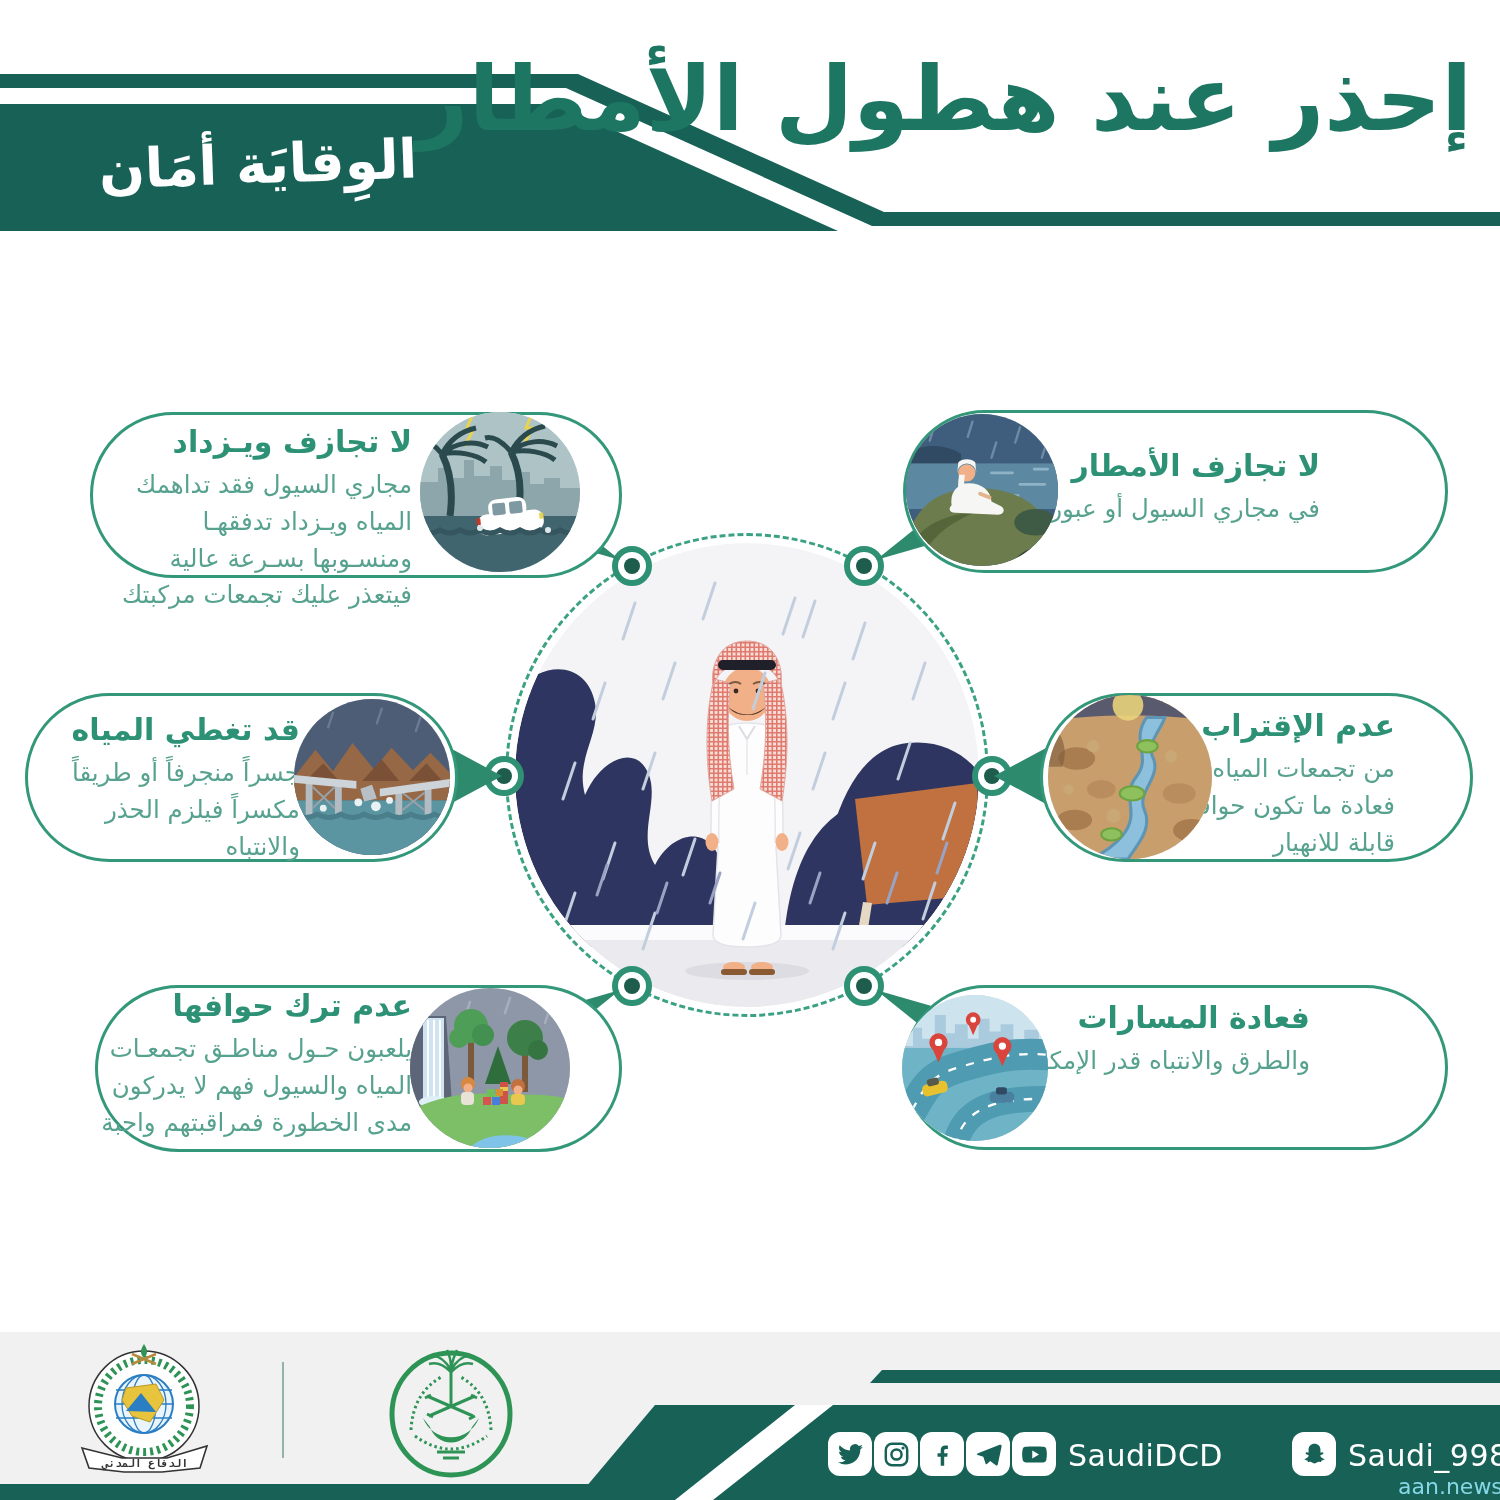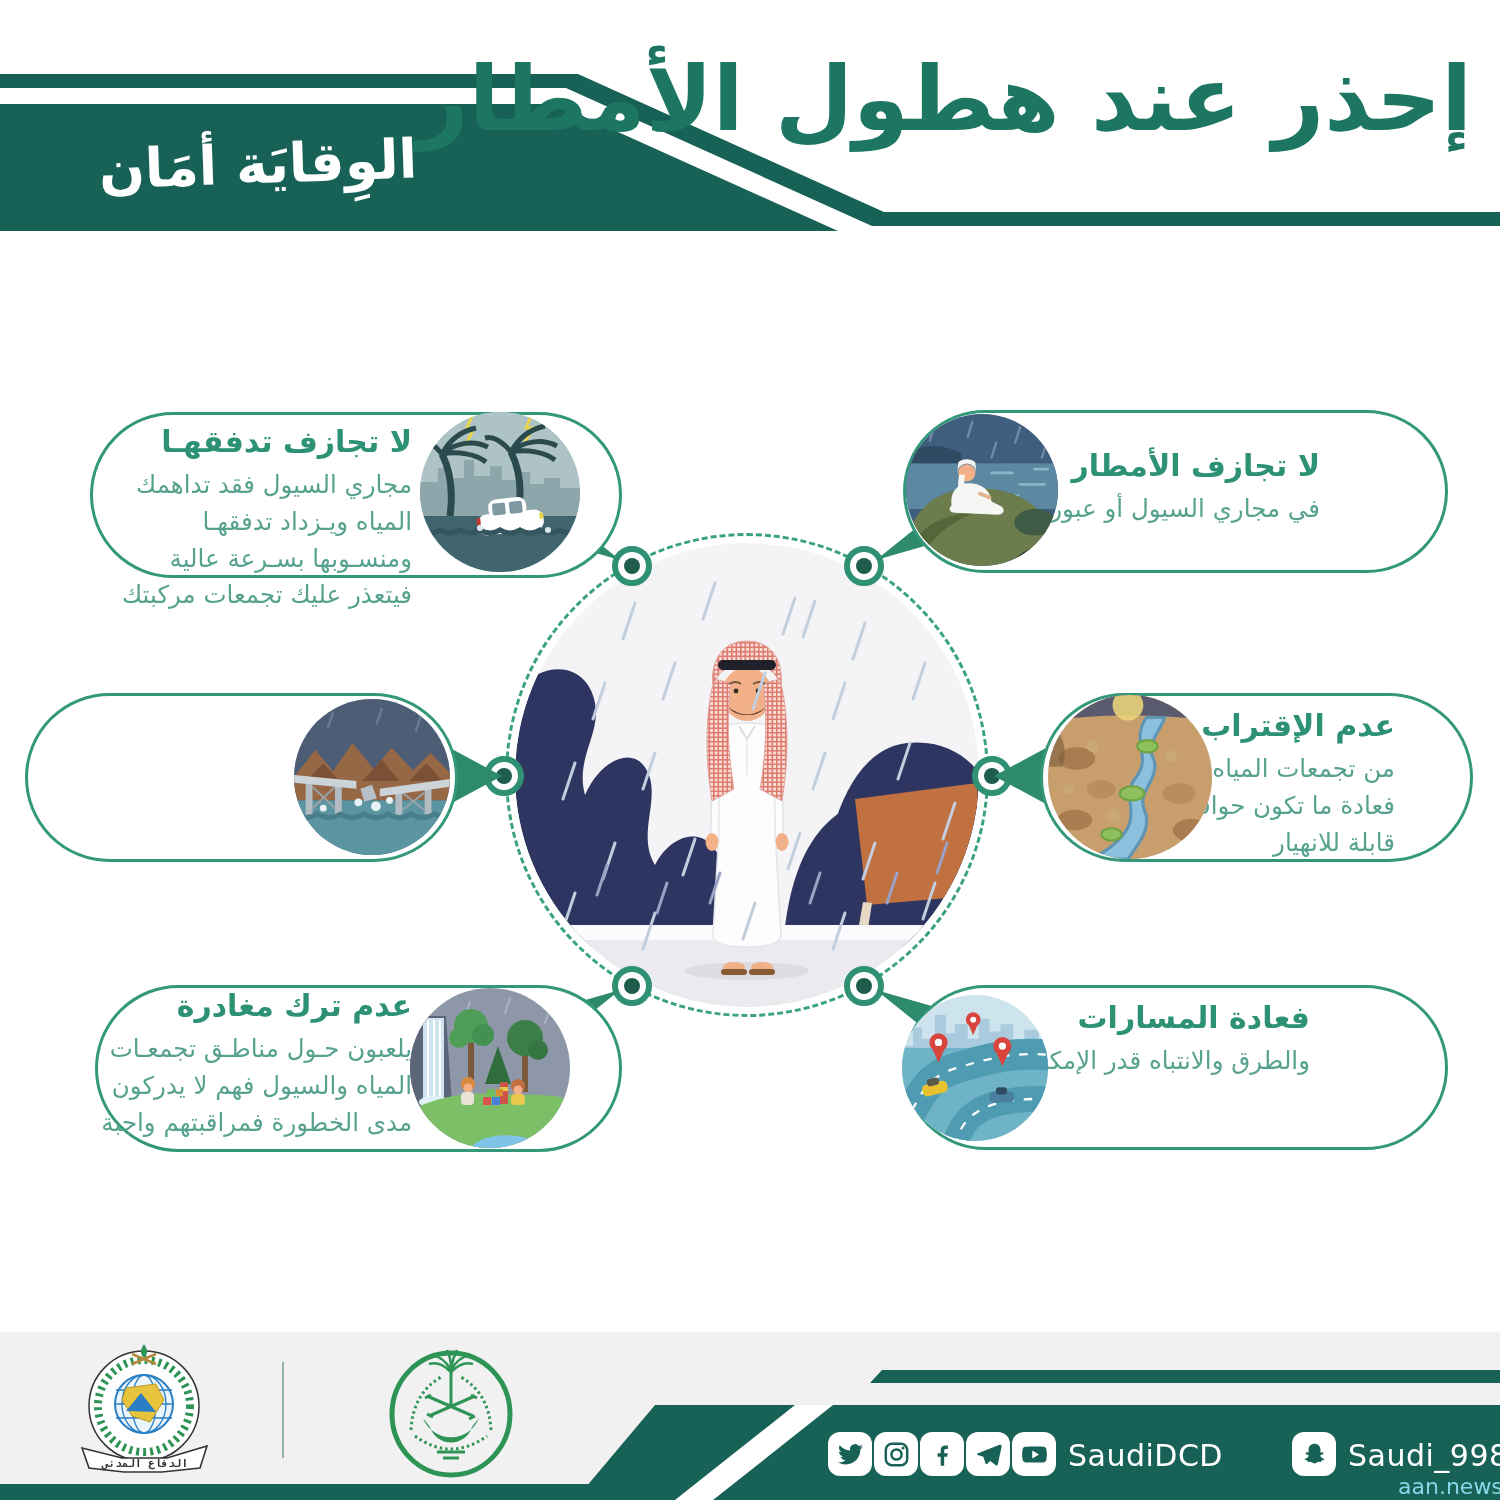--- a/index.html
+++ b/index.html
@@ -165,21 +165,21 @@
 
   <div class="tri" style="left:548px;top:508px;width:72px;height:52px;clip-path:polygon(10% 0,100% 100%,0 60%);"></div>
   <div class="tri" style="left:876px;top:508px;width:72px;height:52px;clip-path:polygon(90% 0,0 100%,100% 60%);"></div>
   <div class="tri" style="left:450px;top:748px;width:52px;height:56px;clip-path:polygon(0 0,100% 50%,0 100%);"></div>
   <div class="tri" style="left:994px;top:748px;width:52px;height:56px;clip-path:polygon(100% 0,0 50%,100% 100%);"></div>
   <div class="tri" style="left:548px;top:990px;width:72px;height:52px;clip-path:polygon(10% 100%,100% 0,0 40%);"></div>
   <div class="tri" style="left:876px;top:990px;width:72px;height:52px;clip-path:polygon(90% 100%,0 0,100% 40%);"></div>
 
   <div class="tip" style="left:90px;top:412px;width:532px;height:166px;"></div>
   <div class="tip-text" style="left:100px;top:424px;width:312px;">
-    <p class="tip-title">لا تجازف تدفقهـا</p>
+    <p class="tip-title">لا تجازف ويـزداد</p>
     <p class="tip-body">مجاري السيول فقد تداهمك المياه ويـزداد تدفقهـا ومنسـوبها بسـرعة عالية فيتعذر عليك تجمعات مركبتك</p>
   </div>
   <div class="tip-illus" style="left:420px;top:412px;width:160px;height:160px;">
     <svg viewBox="0 0 160 160">
       <rect width="160" height="160" fill="#aec3c6"></rect>
       <path d="M0 70 h18 v-14 h12 v10 h14 v-18 h10 v16 h16 v-10 h12 v14 h16 v-8 h12 v12 h14 v-6 h16 v10 h20 V112 H0 Z" fill="#87a1a6" opacity=".85"></path>
       <g stroke="#e8d44d" stroke-width="3" fill="none">
           <path d="M52 4 L46 18 L53 18 L45 34"></path>
           <path d="M112 2 L106 16 L113 16 L105 30"></path>
         </g>
@@ -234,20 +234,24 @@
 
       <circle cx="64" cy="62" r="9" fill="#f2b088"></circle>
       <path d="M54 62 A10 10 0 0 1 74 62 L73 51 A11 8 0 0 0 55 51 Z" fill="#f6f6f4"></path>
       <path d="M56 64 C54 74 55 82 57 88 L63 86 C61 78 61 70 62 64 Z" fill="#f6f6f4"></path>
       <path d="M48 96 C46 83 54 73 66 73 C80 73 89 81 90 92 L100 97 C105 100 103 106 97 106 L52 104 C46 104 44 100 48 96 Z" fill="#f6f6f4"></path>
       <path d="M78 84 l10 4" stroke="#e2b48c" stroke-width="4" stroke-linecap="round"></path>
     </svg>
   </div>
 
   <div class="tip" style="left:25px;top:693px;width:433px;height:169px;"></div>
+  <div class="tip-text" style="left:45px;top:712px;width:255px;">
+    <p class="tip-title">قد تغطي المياه</p>
+    <p class="tip-body">جسراً منجرفاً أو طريقاً مكسراً فيلزم الحذر والانتباه</p>
+  </div>
   <div class="tip-illus" style="left:294px;top:699px;width:156px;height:156px;">
     <svg viewBox="0 0 160 160">
       <rect width="160" height="160" fill="#4e5d76"></rect>
       <g stroke="#6b7a93" stroke-width="2.5" stroke-linecap="round">
         <path d="M40 14 l-5 15"></path>
           <path d="M90 10 l-5 15"></path>
           <path d="M130 18 l-5 15"></path>
       </g>
       <path d="M0 80 L22 52 L40 74 L60 45 L82 72 L100 50 L122 73 L140 55 L160 76 V104 H0 Z" fill="#976845"></path>
       <path d="M10 86 L30 66 L48 86 Z M70 84 L90 62 L108 84 Z M118 84 L136 66 L152 84 Z" fill="#7a5136"></path>
@@ -294,21 +298,21 @@
       <path d="M96 22 C80 45 102 60 86 80 C70 100 92 115 72 138 C62 150 50 156 42 160 L78 160 C88 145 102 130 94 112 C86 94 112 80 102 60 C96 48 110 34 114 22 Z" fill="#8cc0dc" stroke="#5e95b5" stroke-width="3"></path>
       <ellipse cx="97" cy="50" rx="10" ry="6" fill="#8ec15e" stroke="#6da23f" stroke-width="2"></ellipse>
       <ellipse cx="82" cy="96" rx="12" ry="7" fill="#8ec15e" stroke="#6da23f" stroke-width="2"></ellipse>
       <ellipse cx="62" cy="136" rx="10" ry="6" fill="#8ec15e" stroke="#6da23f" stroke-width="2"></ellipse>
       <path d="M0 26 C14 36 20 52 14 70 L0 70 Z" fill="#7a5a3c" opacity=".6"></path>
     </svg>
   </div>
 
   <div class="tip" style="left:95px;top:985px;width:527px;height:167px;"></div>
   <div class="tip-text" style="left:100px;top:988px;width:312px;">
-    <p class="tip-title">عدم ترك مغادرة</p>
+    <p class="tip-title">عدم ترك حوافها</p>
     <p class="tip-body">يلعبون حـول مناطـق تجمعـات المياه والسيول فهم لا يدركون مدى الخطورة فمراقبتهم واجبة</p>
   </div>
   <div class="tip-illus" style="left:410px;top:988px;width:160px;height:160px;">
     <svg viewBox="0 0 160 160">
       <rect width="160" height="160" fill="#8d97a8"></rect>
       <g stroke="#a6aebb" stroke-width="2.5" stroke-linecap="round">
           <path d="M60 14 l-5 15"></path>
           <path d="M100 10 l-5 15"></path>
           <path d="M140 20 l-5 15"></path>
         </g>

